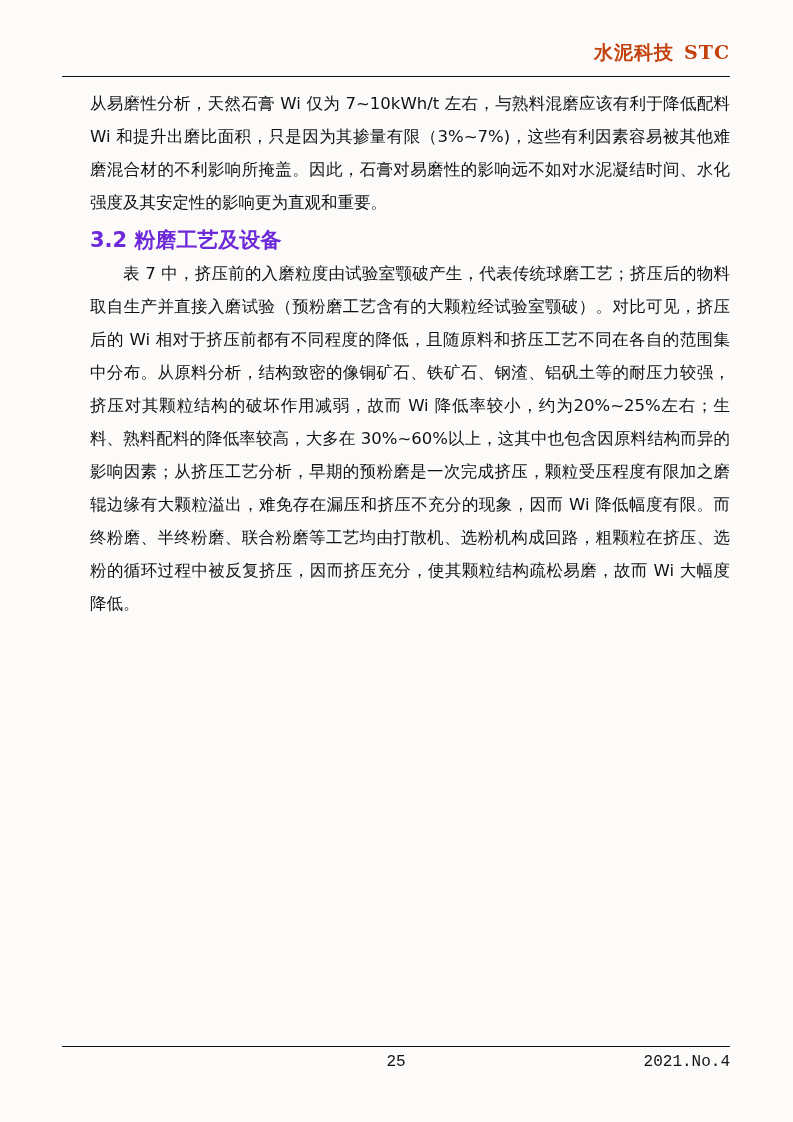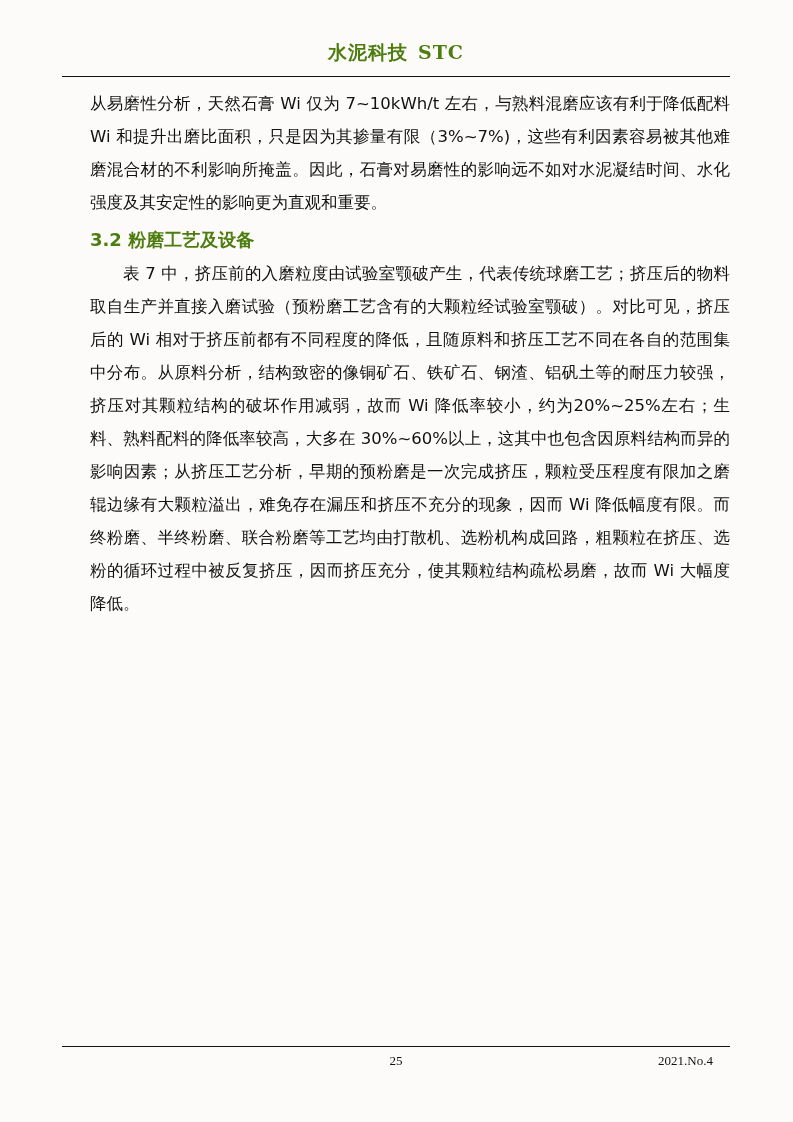--- a/index.html
+++ b/index.html
@@ -23,26 +23,26 @@
     height: 1122px;
     background: #fcfbf9;
   }
   .content {
     position: absolute;
     left: 62px;
     top: 40px;
     width: 668px;
   }
   .header {
-    text-align: center;
+    text-align: right;
     font-family: "DejaVu Serif", serif;
     font-weight: bold;
     font-size: 19px;
     letter-spacing: 1px;
-    color: #4d7c0f;
+    color: #c2410c;
     padding-bottom: 8px;
   }
   .header .hdr-cn {
     font-family: "DejaVu Sans", sans-serif;
     font-weight: bold;
     font-size: 19px;
   }
   .header .hdr-en {
     font-family: "DejaVu Serif", serif;
     font-weight: bold;
@@ -65,50 +65,50 @@
   }
   p.para {
     margin: 0 0 0 0;
   }
   p.indent {
     text-indent: 2em;
   }
   .section-head {
     font-family: "DejaVu Sans", sans-serif;
     font-weight: bold;
-    font-size: 18px;
+    font-size: 21px;
     line-height: 34px;
-    color: #4d7c0f;
+    color: #6d28d9;
     margin: 4px 0 0 0;
   }
   .footer {
     position: absolute;
     left: 62px;
     top: 1046px;
     width: 668px;
   }
   .rule-bottom {
     border-bottom: 1.5px solid #111;
     margin-bottom: 6px;
   }
   .footer-row {
     position: relative;
     height: 20px;
-    font-family: Liberation Serif, serif;
-    font-size: 13px;
+    font-family: Liberation Mono, monospace;
+    font-size: 16px;
     color: #111;
   }
   .page-num {
     position: absolute;
     left: 0; right: 0;
     text-align: center;
   }
   .issue {
     position: absolute;
-    right: 17px;
+    right: 0;
     top: 0;
   }
 </style>
 </head>
 <body>
 
 <div class="page">
   <div class="sheet"></div>
 
   <div class="content">

